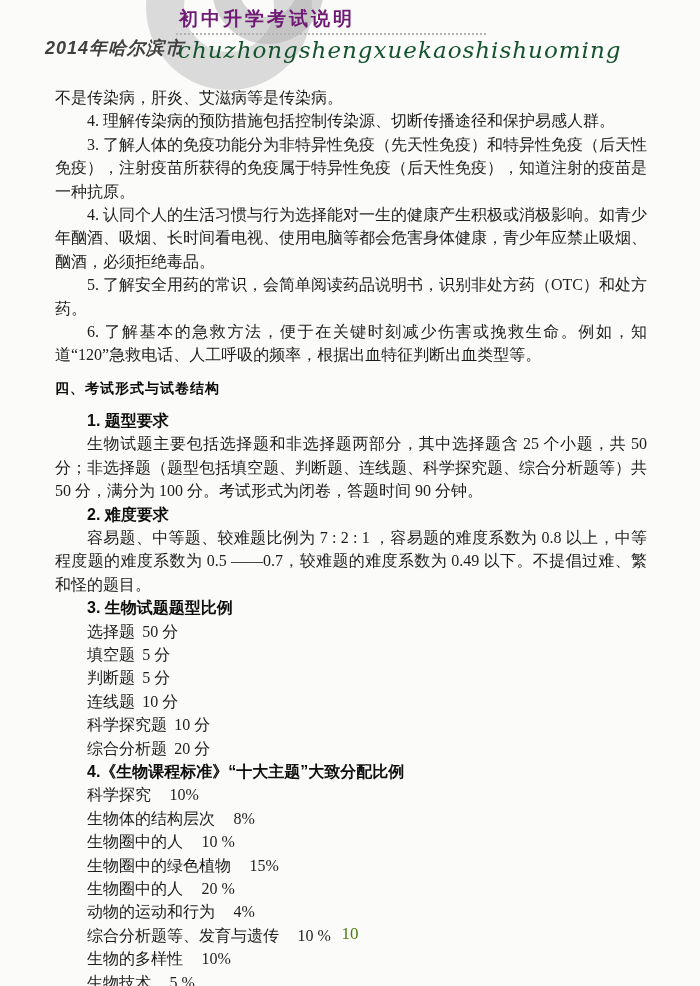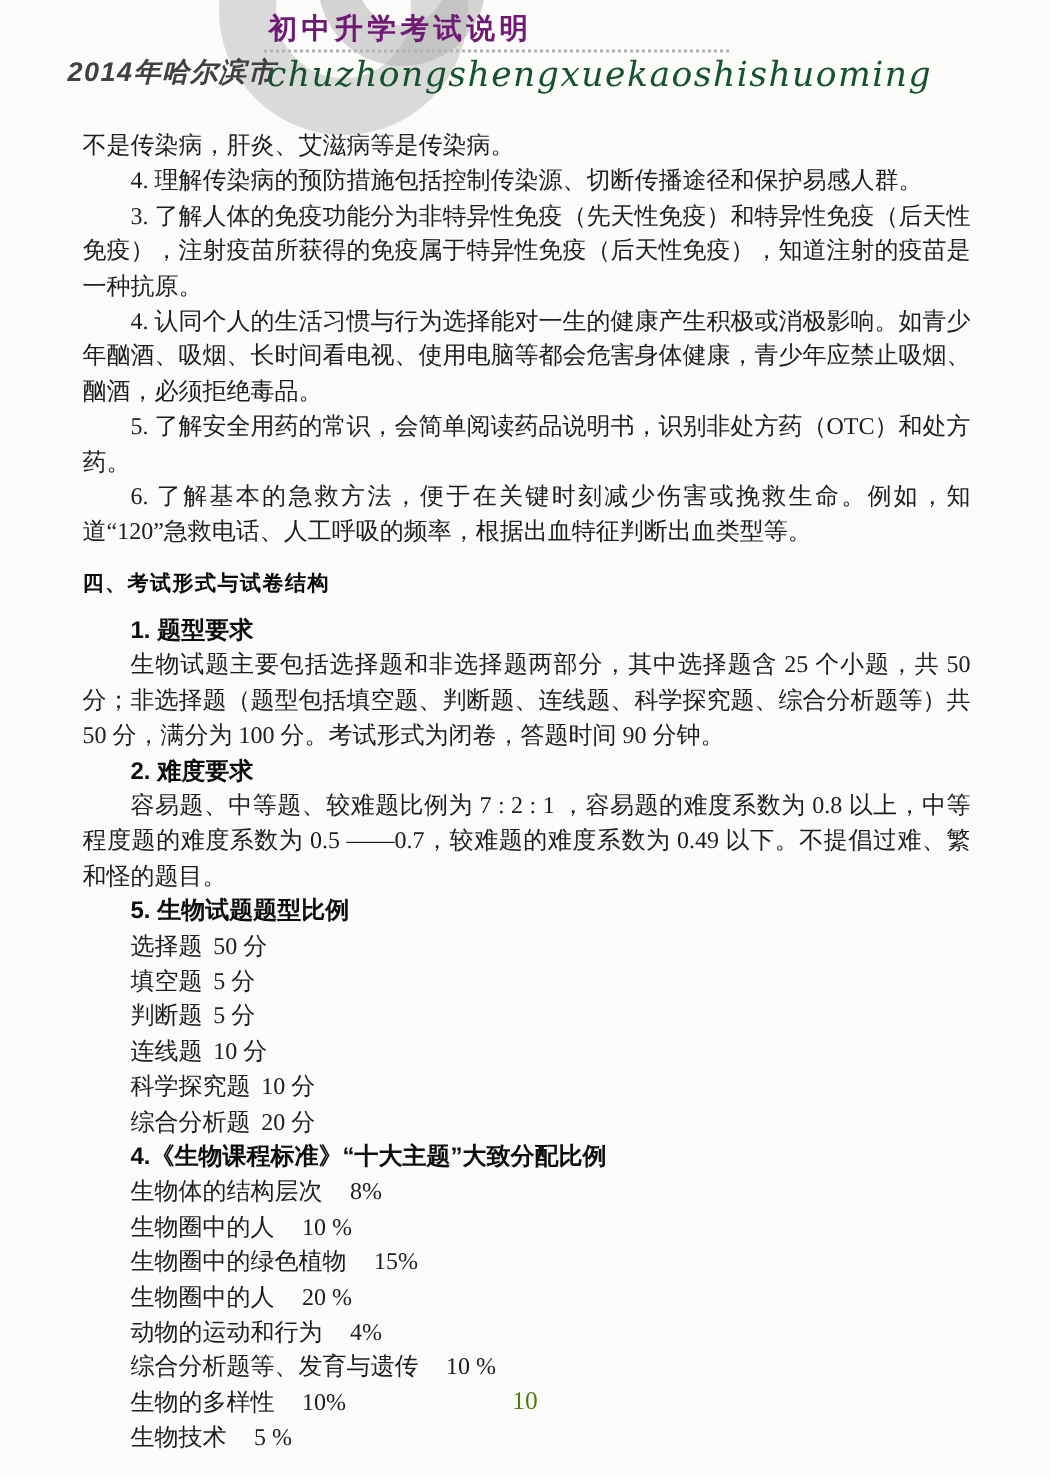--- a/index.html
+++ b/index.html
@@ -139,28 +139,29 @@
       <p class="para">4. 理解传染病的预防措施包括控制传染源、切断传播途径和保护易感人群。</p>
       <p class="para">3. 了解人体的免疫功能分为非特异性免疫（先天性免疫）和特异性免疫（后天性免疫），注射疫苗所获得的免疫属于特异性免疫（后天性免疫），知道注射的疫苗是一种抗原。</p>
       <p class="para">4. 认同个人的生活习惯与行为选择能对一生的健康产生积极或消极影响。如青少年酗酒、吸烟、长时间看电视、使用电脑等都会危害身体健康，青少年应禁止吸烟、酗酒，必须拒绝毒品。</p>
       <p class="para">5. 了解安全用药的常识，会简单阅读药品说明书，识别非处方药（OTC）和处方药。</p>
       <p class="para">6. 了解基本的急救方法，便于在关键时刻减少伤害或挽救生命。例如，知道“120”急救电话、人工呼吸的频率，根据出血特征判断出血类型等。</p>
       <p class="h2">四、考试形式与试卷结构</p>
       <p class="h3">1. 题型要求</p>
       <p class="para">生物试题主要包括选择题和非选择题两部分，其中选择题含 25 个小题，共 50 分；非选择题（题型包括填空题、判断题、连线题、科学探究题、综合分析题等）共 50 分，满分为 100 分。考试形式为闭卷，答题时间 90 分钟。</p>
       <p class="h3">2. 难度要求</p>
       <p class="para">容易题、中等题、较难题比例为 7 : 2 : 1 ，容易题的难度系数为 0.8 以上，中等程度题的难度系数为 0.5 ——0.7，较难题的难度系数为 0.49 以下。不提倡过难、繁和怪的题目。</p>
-      <p class="h3">5. 生物试题题型比例</p>
+      <p class="h3">3. 生物试题题型比例</p>
       <p class="item"><span class="item-label">选择题</span><span class="item-value">50 分</span></p>
       <p class="item"><span class="item-label">填空题</span><span class="item-value">5 分</span></p>
       <p class="item"><span class="item-label">判断题</span><span class="item-value">5 分</span></p>
       <p class="item"><span class="item-label">连线题</span><span class="item-value">10 分</span></p>
       <p class="item"><span class="item-label">科学探究题</span><span class="item-value">10 分</span></p>
       <p class="item"><span class="item-label">综合分析题</span><span class="item-value">20 分</span></p>
       <p class="h3">4.《生物课程标准》“十大主题”大致分配比例</p>
+      <p class="item-pct"><span class="item-label">科学探究</span><span class="item-value">10%</span></p>
       <p class="item-pct"><span class="item-label">生物体的结构层次</span><span class="item-value">8%</span></p>
       <p class="item-pct"><span class="item-label">生物圈中的人</span><span class="item-value">10 %</span></p>
       <p class="item-pct"><span class="item-label">生物圈中的绿色植物</span><span class="item-value">15%</span></p>
       <p class="item-pct"><span class="item-label">生物圈中的人</span><span class="item-value">20 %</span></p>
       <p class="item-pct"><span class="item-label">动物的运动和行为</span><span class="item-value">4%</span></p>
       <p class="item-pct"><span class="item-label">综合分析题等、发育与遗传</span><span class="item-value">10 %</span></p>
       <p class="item-pct"><span class="item-label">生物的多样性</span><span class="item-value">10%</span></p>
       <p class="item-pct"><span class="item-label">生物技术</span><span class="item-value">5 %</span></p>
     </div>
 

